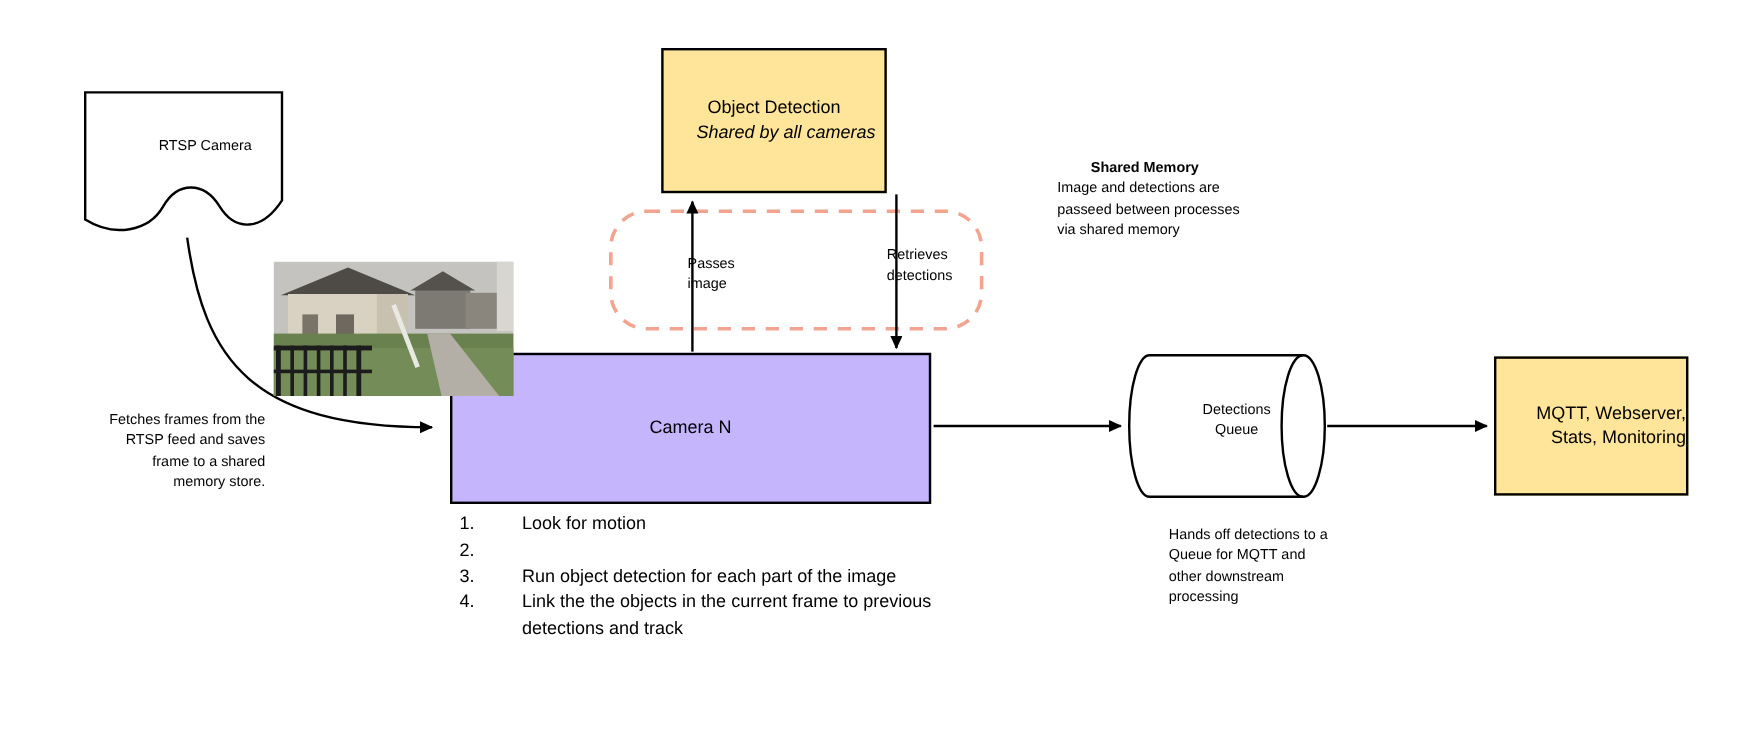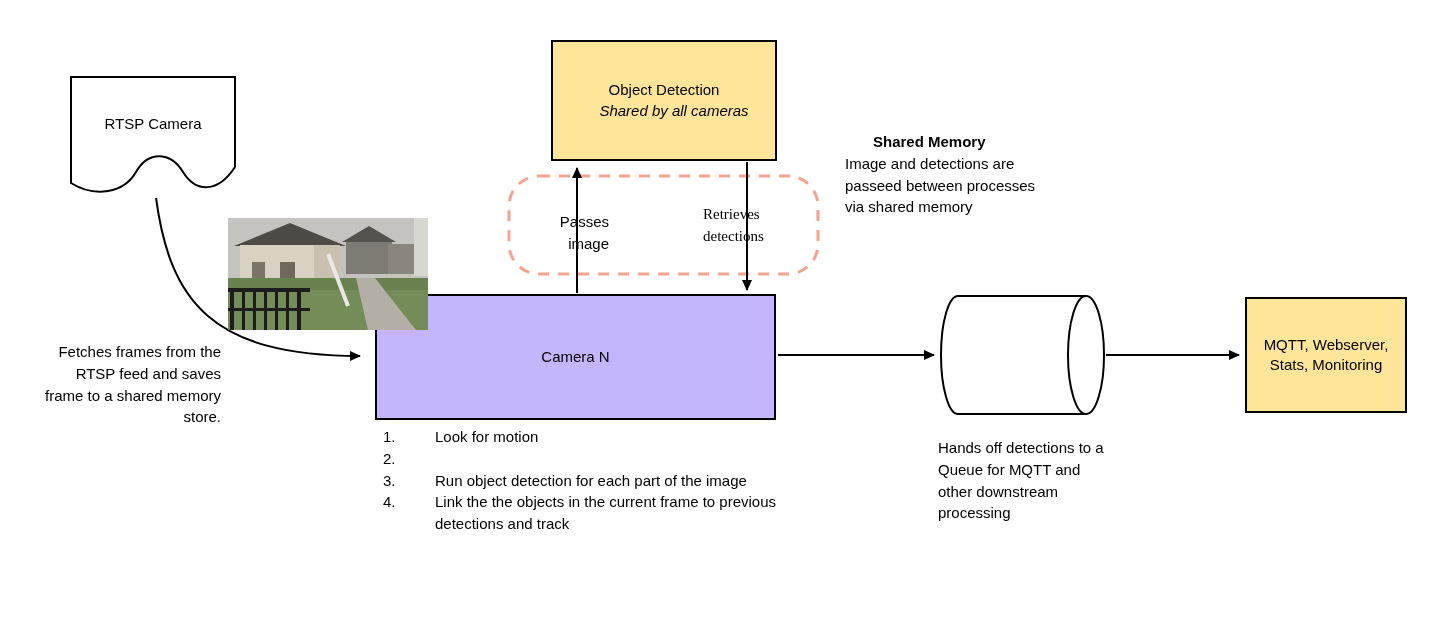--- a/index.html
+++ b/index.html
@@ -11,31 +11,31 @@
   }
   .canvas { position: relative; width: 1448px; height: 625px; background: #fff; overflow: hidden; }
   .layer { position: absolute; left: 0; top: 0; }
   .box {
     position: absolute;
     border: 2px solid #000;
     display: flex; align-items: center; justify-content: center;
     text-align: center; font-size: 15px; line-height: 1.35;
     z-index: 2;
   }
-  .label { position: absolute; font-size: 15px; line-height: 1.45; z-index: 3; }
+  .label { position: absolute; font-size: 12px; line-height: 1.45; z-index: 3; padding-left: 36px; }
   .centered { text-align: center; }
   .italic { font-style: italic; margin-left: 20px; }
   .bold { font-weight: bold; margin-left: 28px; }
   .photo { position: absolute; left: 228px; top: 218px; z-index: 4; }
   .steps { position: absolute; left: 383px; top: 426px; width: 402px; font-size: 15px; line-height: 1.45; z-index: 3; }
   .step { display: flex; }
   .step-num { width: 52px; flex: 0 0 52px; }
   .step-text { flex: 1; }
   .queue-label { left: 960px; top: 333px; width: 105px; text-align: center; line-height: 1.4; }
-  .mqtt-box { text-align: center; justify-content: flex-start; }
+  .mqtt-box { text-align: right; justify-content: flex-start; }
 </style>
 </head>
 <body>
 
 <div class="canvas">
 
   <svg class="layer" width="1448" height="625" viewBox="0 0 1448 625">
     <defs>
       <marker id="arrowhead" markerWidth="13" markerHeight="12" refX="10" refY="5" orient="auto" markerUnits="userSpaceOnUse">
         <path d="M0,0 L11,5 L0,10 Z" fill="#000"></path>
@@ -53,21 +53,21 @@
     <line x1="747" y1="162" x2="747" y2="290" stroke="#000" stroke-width="2" marker-end="url(#arrowhead)"></line>
 
     <line x1="778" y1="355" x2="934" y2="355" stroke="#000" stroke-width="2" marker-end="url(#arrowhead)"></line>
 
     <line x1="1106" y1="355" x2="1239" y2="355" stroke="#000" stroke-width="2" marker-end="url(#arrowhead)"></line>
 
     <path d="M 958 296 L 1086 296 A 18 59 0 0 1 1086 414 L 958 414 A 17 59 0 0 1 958 296 Z" fill="#ffffff" stroke="#000" stroke-width="2"></path>
     <path d="M 1086 296 A 18 59 0 0 0 1086 414" fill="none" stroke="#000" stroke-width="2"></path>
   </svg>
 
-  <div class="box" style="left: 551px; top: 40px; width: 226px; height: 121px; background-color: rgb(255, 229, 153); border-color: rgb(0, 0, 0);">
+  <div class="box" style="left: 551px; top: 40px; width: 188px; height: 121px; background-color: rgb(255, 229, 153); border-color: rgb(0, 0, 0);">
     <div>
       <div>Object Detection</div>
       <div class="italic">Shared by all cameras</div>
     </div>
   </div>
 
   <div class="box" style="left: 375px; top: 294px; width: 401px; height: 126px; background-color: #c4b5fd; border-color: rgb(0, 0, 0);">
     <div>Camera N</div>
   </div>
 
@@ -103,24 +103,25 @@
     <rect x="14" y="70" width="3" height="42" fill="#1c1c1c"></rect>
     <rect x="25" y="70" width="3" height="42" fill="#1c1c1c"></rect>
     <rect x="36" y="70" width="3" height="42" fill="#1c1c1c"></rect>
     <rect x="47" y="70" width="3" height="42" fill="#1c1c1c"></rect>
     <rect x="58" y="70" width="3" height="42" fill="#1c1c1c"></rect>
     <rect x="69" y="70" width="4" height="42" fill="#1c1c1c"></rect>
   </svg>
 
   <div class="label centered" style="left:70px; top:113px; width:166px;">RTSP Camera</div>
 
+  <div class="label queue-label">Detections Queue</div>
 
-  <div class="label" style="left:537px; top:211px; width:72px;text-align:right;">Passes image</div>
+  <div class="label" style="left:537px; top:211px; width:72px;">Passes image</div>
 
-  <div class="label" style="left:703px; top:204px; width:92px;font-family:Liberation Serif, serif;">Retrieves detections</div>
+  <div class="label" style="left:703px; top:204px; width:92px;">Retrieves detections</div>
 
   <div class="label" style="left:845px; top:131px; width:206px;">
     <div class="bold">Shared Memory</div>
     <div>Image and detections are passeed between processes via shared memory</div>
   </div>
 
   <div class="label" style="left:45px; top:341px; width:176px;text-align:right;">Fetches frames from the RTSP feed and saves frame to a shared memory store.</div>
 
   <div class="label" style="left:938px; top:437px; width:178px;">Hands off detections to a Queue for MQTT and other downstream processing</div>
 

